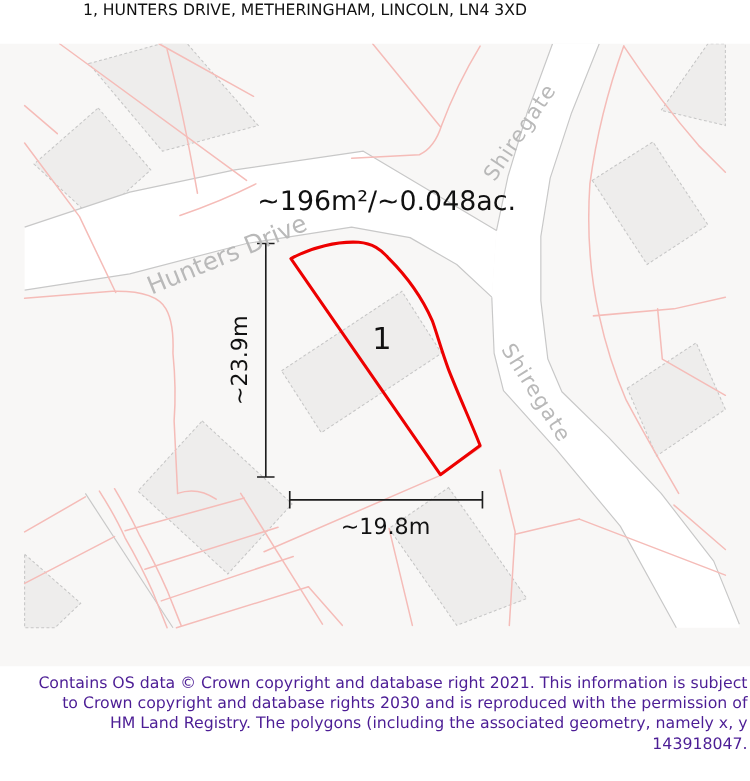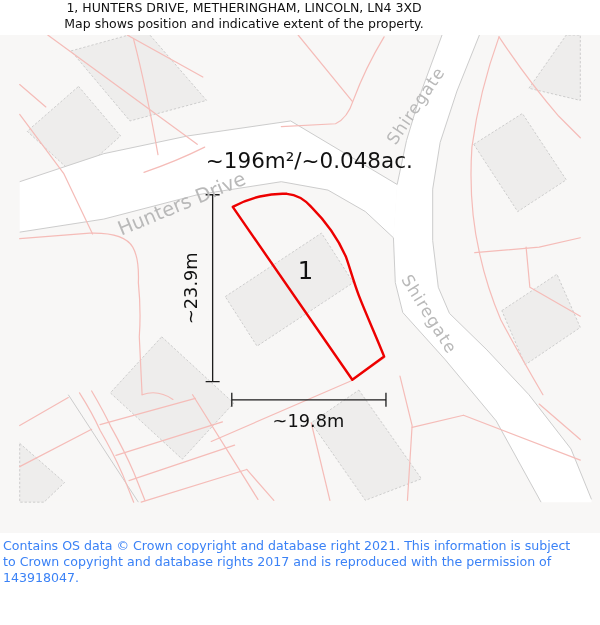--- a/index.html
+++ b/index.html
@@ -11,36 +11,35 @@
   .header{
     position:absolute;top:0;left:0;width:488px;text-align:center;
     font-size:12.5px;line-height:16px;color:#111;
   }
   .map-wrap{
     position:absolute;top:35px;left:0;width:600px;height:498px;background:#f8f7f6;
   }
   .map-wrap svg{display:block;}
   .footer{
     position:absolute;top:538px;left:3px;width:595px;
-    font-size:12.6px;line-height:16.2px;color:#3b82f6;text-align:left;
+    font-size:12.6px;line-height:16.2px;color:#4c1d95;text-align:right;
   }
   .bldg{fill:#eeedec;stroke:#c6c6c6;stroke-width:0.9;stroke-dasharray:2.5 2;}
   .pink{fill:none;stroke:#f5bcb8;stroke-width:1.3;stroke-linejoin:round;stroke-linecap:round;}
   .roadfill{fill:#ffffff;stroke:none;}
   .roadedge{fill:none;stroke:#c8c8c8;stroke-width:1;stroke-linejoin:round;}
   .dim{stroke:#1d1d1d;stroke-width:1.4;fill:none;}
   .maplabel{fill:#111;}
   .streetlabel{fill:#b9b9b9;}
 </style>
 </head>
 <body>
 
 <div class="header">
   <div>1, HUNTERS DRIVE, METHERINGHAM, LINCOLN, LN4 3XD</div>
-  <div>Map shows position and indicative extent of the property.</div>
 </div>
 
 <div class="map-wrap">
 <svg width="600" height="498" viewBox="0 35 600 533" xmlns="http://www.w3.org/2000/svg">
 
   <rect x="0" y="35" width="600" height="498" fill="#f8f7f6"></rect>
 
   <g>
     <polygon class="bldg" points="55,52 135,30 200,105 118,127"></polygon>
     <polygon class="bldg" points="63,90 108,143 60,186 8,138"></polygon>
@@ -108,15 +107,16 @@
     <text x="309" y="455" font-size="19" text-anchor="middle" class="maplabel">~19.8m</text>
     <text x="176" y="222" font-size="21" text-anchor="middle" class="streetlabel" transform="rotate(-22.5 176 222)">Hunters Drive</text>
     <text x="429" y="114" font-size="18" text-anchor="middle" class="streetlabel" letter-spacing="1" transform="rotate(-56 429 114)">Shiregate</text>
     <text x="433" y="337" font-size="18" text-anchor="middle" class="streetlabel" letter-spacing="1" transform="rotate(58 433 337)">Shiregate</text>
   </g>
 </svg>
 </div>
 
 <div class="footer">
   <div>Contains OS data © Crown copyright and database right 2021. This information is subject</div>
-  <div>to Crown copyright and database rights 2017 and is reproduced with the permission of</div>
+  <div>to Crown copyright and database rights 2030 and is reproduced with the permission of</div>
+  <div>HM Land Registry. The polygons (including the associated geometry, namely x, y</div>
   <div>143918047.</div>
 </div>
 
 </body></html>

